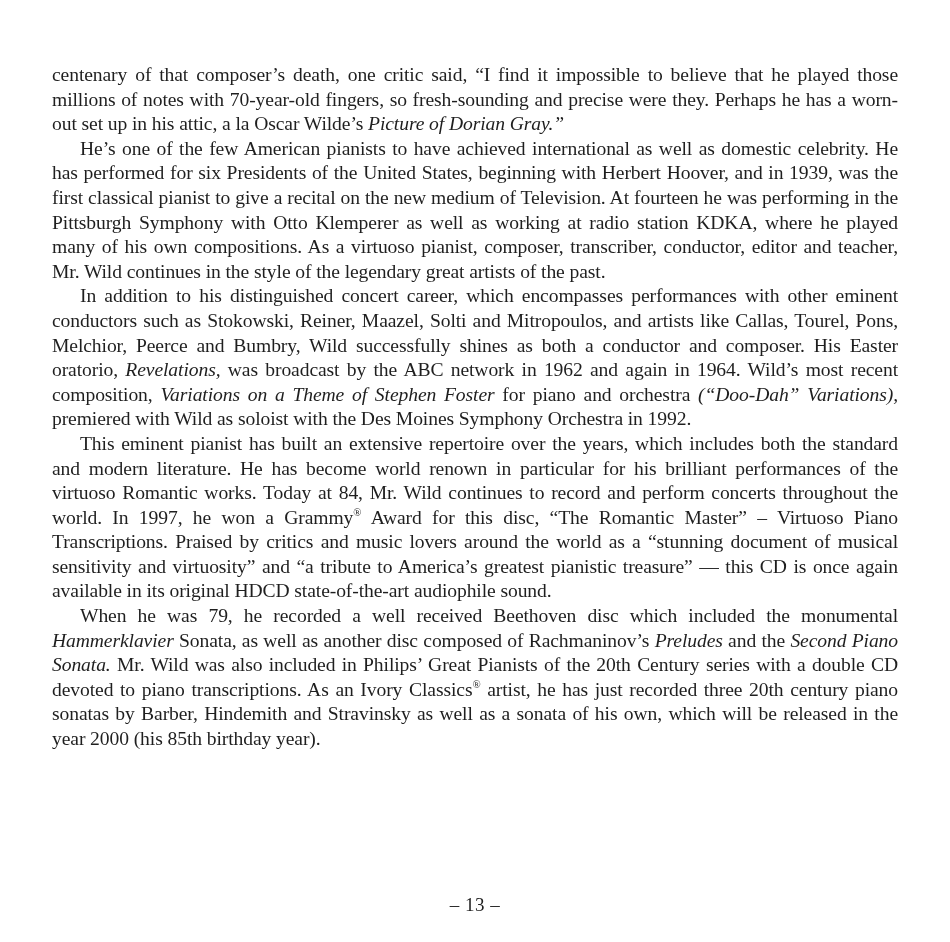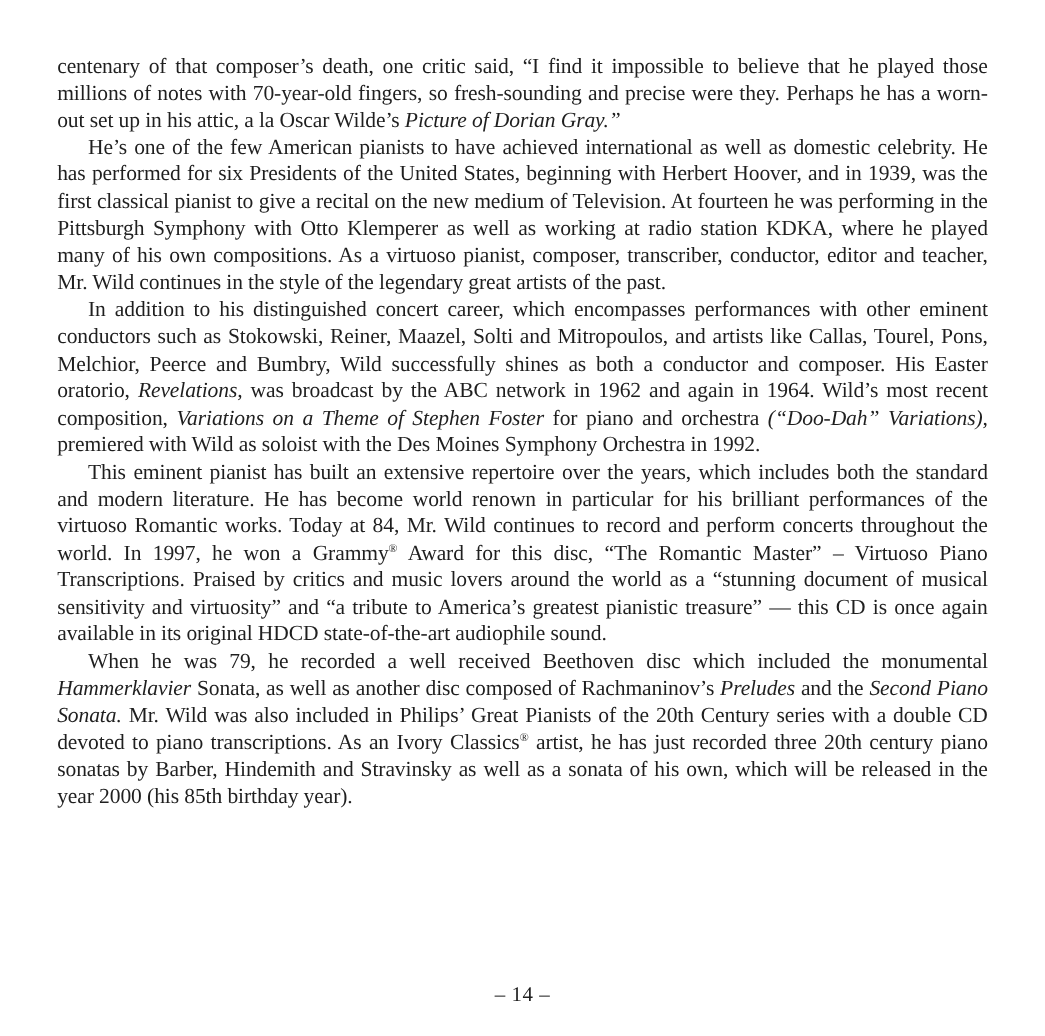--- a/index.html
+++ b/index.html
@@ -15,20 +15,21 @@
     height: 942px;
     background: var(--paper);
     position: relative;
     overflow: hidden;
   }
   .page {
     position: absolute;
     inset: 0;
     box-sizing: border-box;
     padding: 49px 52px 0 52px;
+    margin-top: 14px;
   }
   .body-text p.para {
     margin: 0;
     font-family: "Liberation Serif", "DejaVu Serif", serif;
     font-size: 19.6px;
     line-height: 24.6px;
     color: var(--ink);
     text-align: justify;
     letter-spacing: -0.1px;
   }
@@ -59,14 +60,14 @@
 <body>
 
 <div class="page">
   <div class="body-text">
       <p class="para"><span>centenary of that composer’s death, one critic said, “I find it impossible to believe that he played those millions of notes with 70-year-old fingers, so fresh-sounding and precise were they. Perhaps he has a worn-out set up in his attic, a la Oscar Wilde’s </span><i>Picture of Dorian Gray.”</i></p>
       <p class="para indent"><span>He’s one of the few American pianists to have achieved international as well as domestic celebrity. He has performed for six Presidents of the United States, beginning with Herbert Hoover, and in 1939, was the first classical pianist to give a recital on the new medium of Television. At fourteen he was performing in the Pittsburgh Symphony with Otto Klemperer as well as working at radio station KDKA, where he played many of his own compositions. As a virtuoso pianist, composer, transcriber, conductor, editor and teacher, Mr. Wild continues in the style of the legendary great artists of the past.</span></p>
       <p class="para indent"><span>In addition to his distinguished concert career, which encompasses performances with other eminent conductors such as Stokowski, Reiner, Maazel, Solti and Mitropoulos, and artists like Callas, Tourel, Pons, Melchior, Peerce and Bumbry, Wild successfully shines as both a conductor and composer. His Easter oratorio, </span><i>Revelations,</i><span> was broadcast by the ABC network in 1962 and again in 1964. Wild’s most recent composition, </span><i>Variations on a Theme of Stephen Foster</i><span> for piano and orchestra </span><i>(“Doo-Dah” Variations),</i><span> premiered with Wild as soloist with the Des Moines Symphony Orchestra in 1992.</span></p>
       <p class="para indent"><span>This eminent pianist has built an extensive repertoire over the years, which includes both the standard and modern literature. He has become world renown in particular for his brilliant performances of the virtuoso Romantic works. Today at 84, Mr. Wild continues to record and perform concerts throughout the world. In 1997, he won a Grammy</span><sup>®</sup><span> Award for this disc, “The Romantic Master” – Virtuoso Piano Transcriptions. Praised by critics and music lovers around the world as a “stunning document of musical sensitivity and virtuosity” and “a tribute to America’s greatest pianistic treasure” — this CD is once again available in its original HDCD state-of-the-art audiophile sound.</span></p>
       <p class="para indent"><span>When he was 79, he recorded a well received Beethoven disc which included the monumental </span><i>Hammerklavier</i><span> Sonata, as well as another disc composed of Rachmaninov’s </span><i>Preludes</i><span> and the </span><i>Second Piano Sonata.</i><span> Mr. Wild was also included in Philips’ Great Pianists of the 20th Century series with a double CD devoted to piano transcriptions. As an Ivory Classics</span><sup>®</sup><span> artist, he has just recorded three 20th century piano sonatas by Barber, Hindemith and Stravinsky as well as a sonata of his own, which will be released in the year 2000 (his 85th birthday year).</span></p>
     </div>
-  <div class="footer">– 14 –</div>
+  <div class="footer">– 13 –</div>
 </div>
 
 </body></html>

